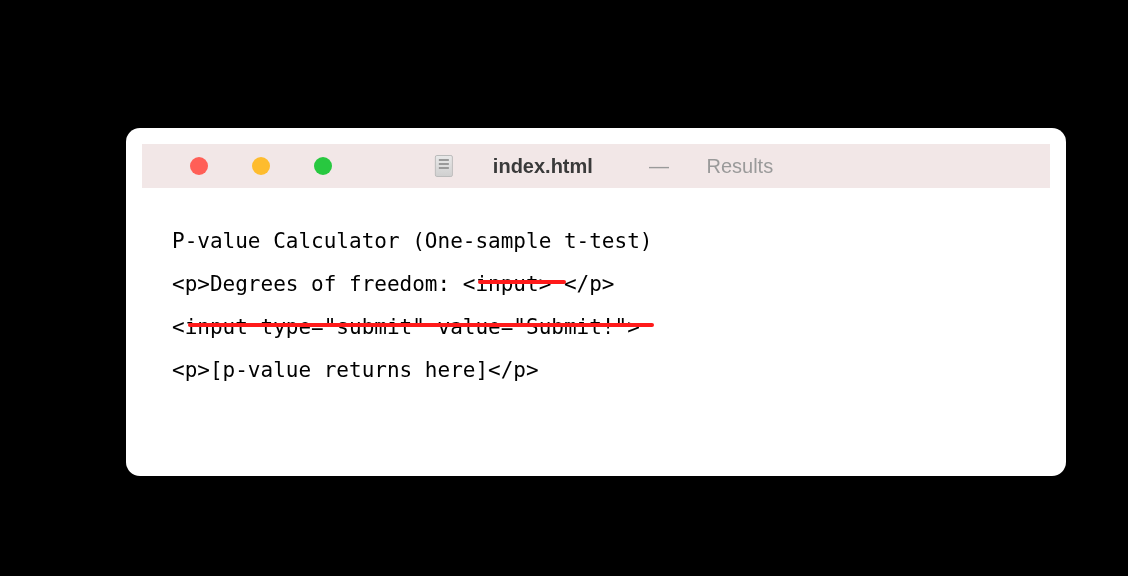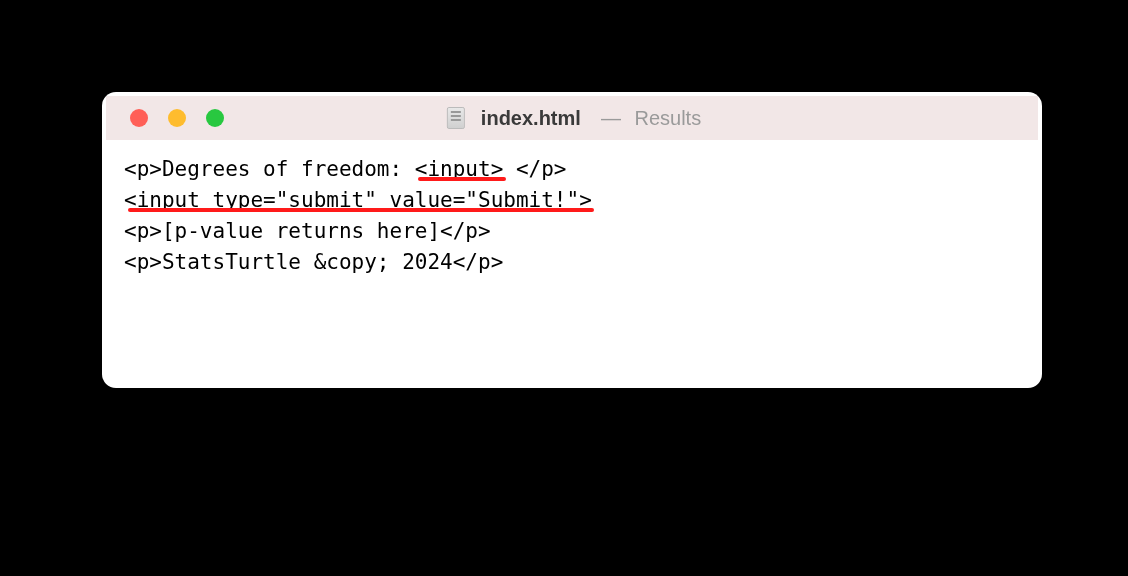--- a/index.html
+++ b/index.html
@@ -1,16 +1,16 @@
 <!DOCTYPE html>
 <html><head>
   <meta charset="utf-8">
   <style>
     * {
-      margin: 4px;
+      margin: 16px;
       padding: 0;
       box-sizing: border-box;
     }
     body {
       background: #000;
       width: 1128px;
       height: 576px;
       display: flex;
       align-items: flex-start;
       justify-content: center;
@@ -112,18 +112,18 @@
     </div>
     <div class="title-center">
       <span class="doc-icon"></span>
       <span class="filename">index.html</span>
       <span class="edited">
         <span> — </span><span>Results</span>
       </span>
     </div>
   </div>
   <div class="content" id="editor-content">
+  <div class="line">P-value Calculator (One-sample t-test)</div>
       <div class="line">&lt;p&gt;Degrees of freedom: &lt;input&gt; &lt;/p&gt;<div class="red-underline" style="left: 289.8px; width: 88.2px;"></div></div>
       <div class="line">&lt;input type="submit" value="Submit!"&gt;<div class="red-underline" style="left: 0px; width: 466.2px;"></div></div>
       <div class="line">&lt;p&gt;[p-value returns here]&lt;/p&gt;</div>
-      <div class="line">&lt;p&gt;StatsTurtle &amp;copy; 2024&lt;/p&gt;</div>
     </div>
 </div>
 
 </body></html>

